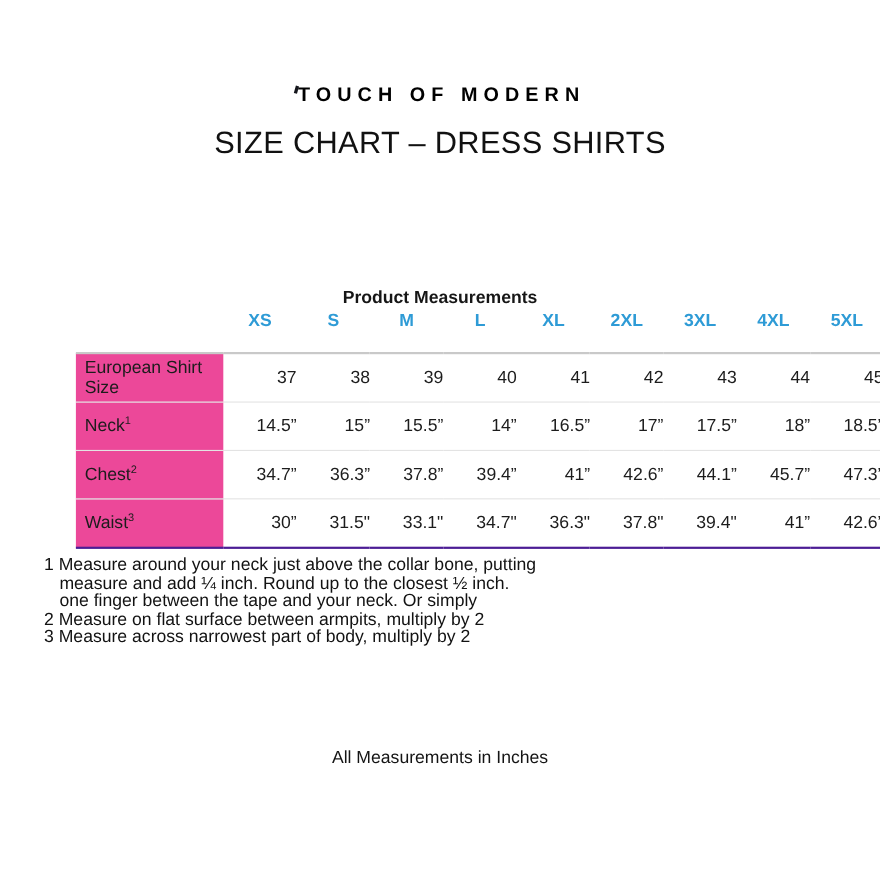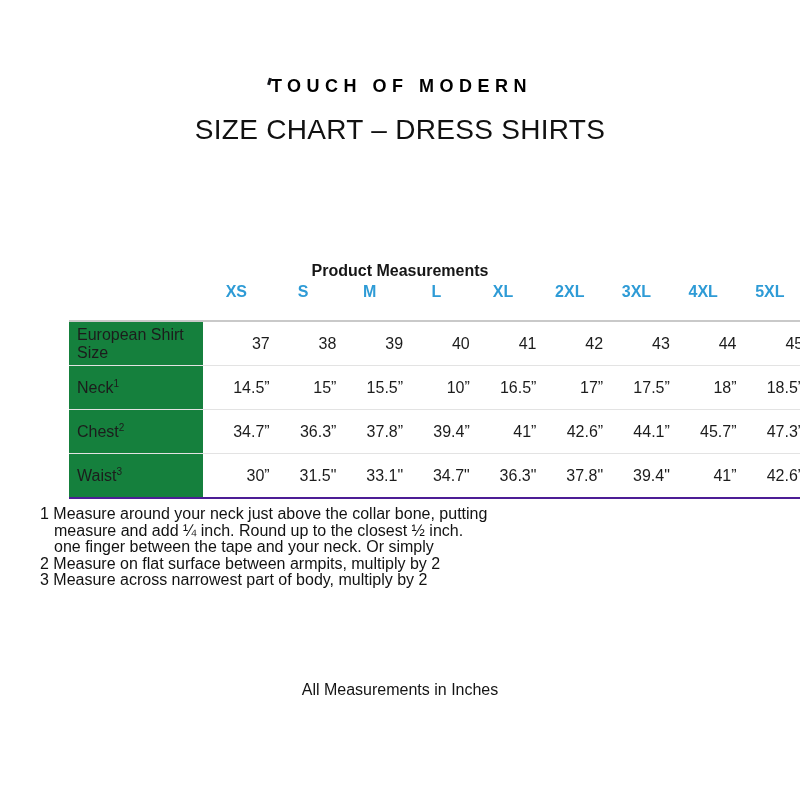--- a/index.html
+++ b/index.html
@@ -72,21 +72,21 @@
     height: 43px;
     font-size: 16px;
     text-align: right;
     color: #1c1c1c;
     border-top: 1px solid #e3e3e3;
     padding: 0;
   }
   .size-table tbody tr:first-child td { border-top: 2px solid #c9c9c9; }
   .size-table tbody tr:last-child  td { border-bottom: 2px solid #4c1d95; }
   .size-table td.row-label {
-    background: #15803d;
+    background: #ec4899;
     text-align: left;
     padding-left: 8px;
   }
   .size-table sup {
     font-size: 10px;
     line-height: 0;
   }
 
   
   .footnotes {
@@ -156,21 +156,21 @@
         <td>42</td>
         <td>43</td>
         <td>44</td>
         <td>45</td>
       </tr>
       <tr>
         <td class="row-label"><span>Neck</span><sup>1</sup></td>
         <td>14.5”</td>
         <td>15”</td>
         <td>15.5”</td>
-        <td>10”</td>
+        <td>14”</td>
         <td>16.5”</td>
         <td>17”</td>
         <td>17.5”</td>
         <td>18”</td>
         <td>18.5”</td>
       </tr>
       <tr>
         <td class="row-label"><span>Chest</span><sup>2</sup></td>
         <td>34.7”</td>
         <td>36.3”</td>

